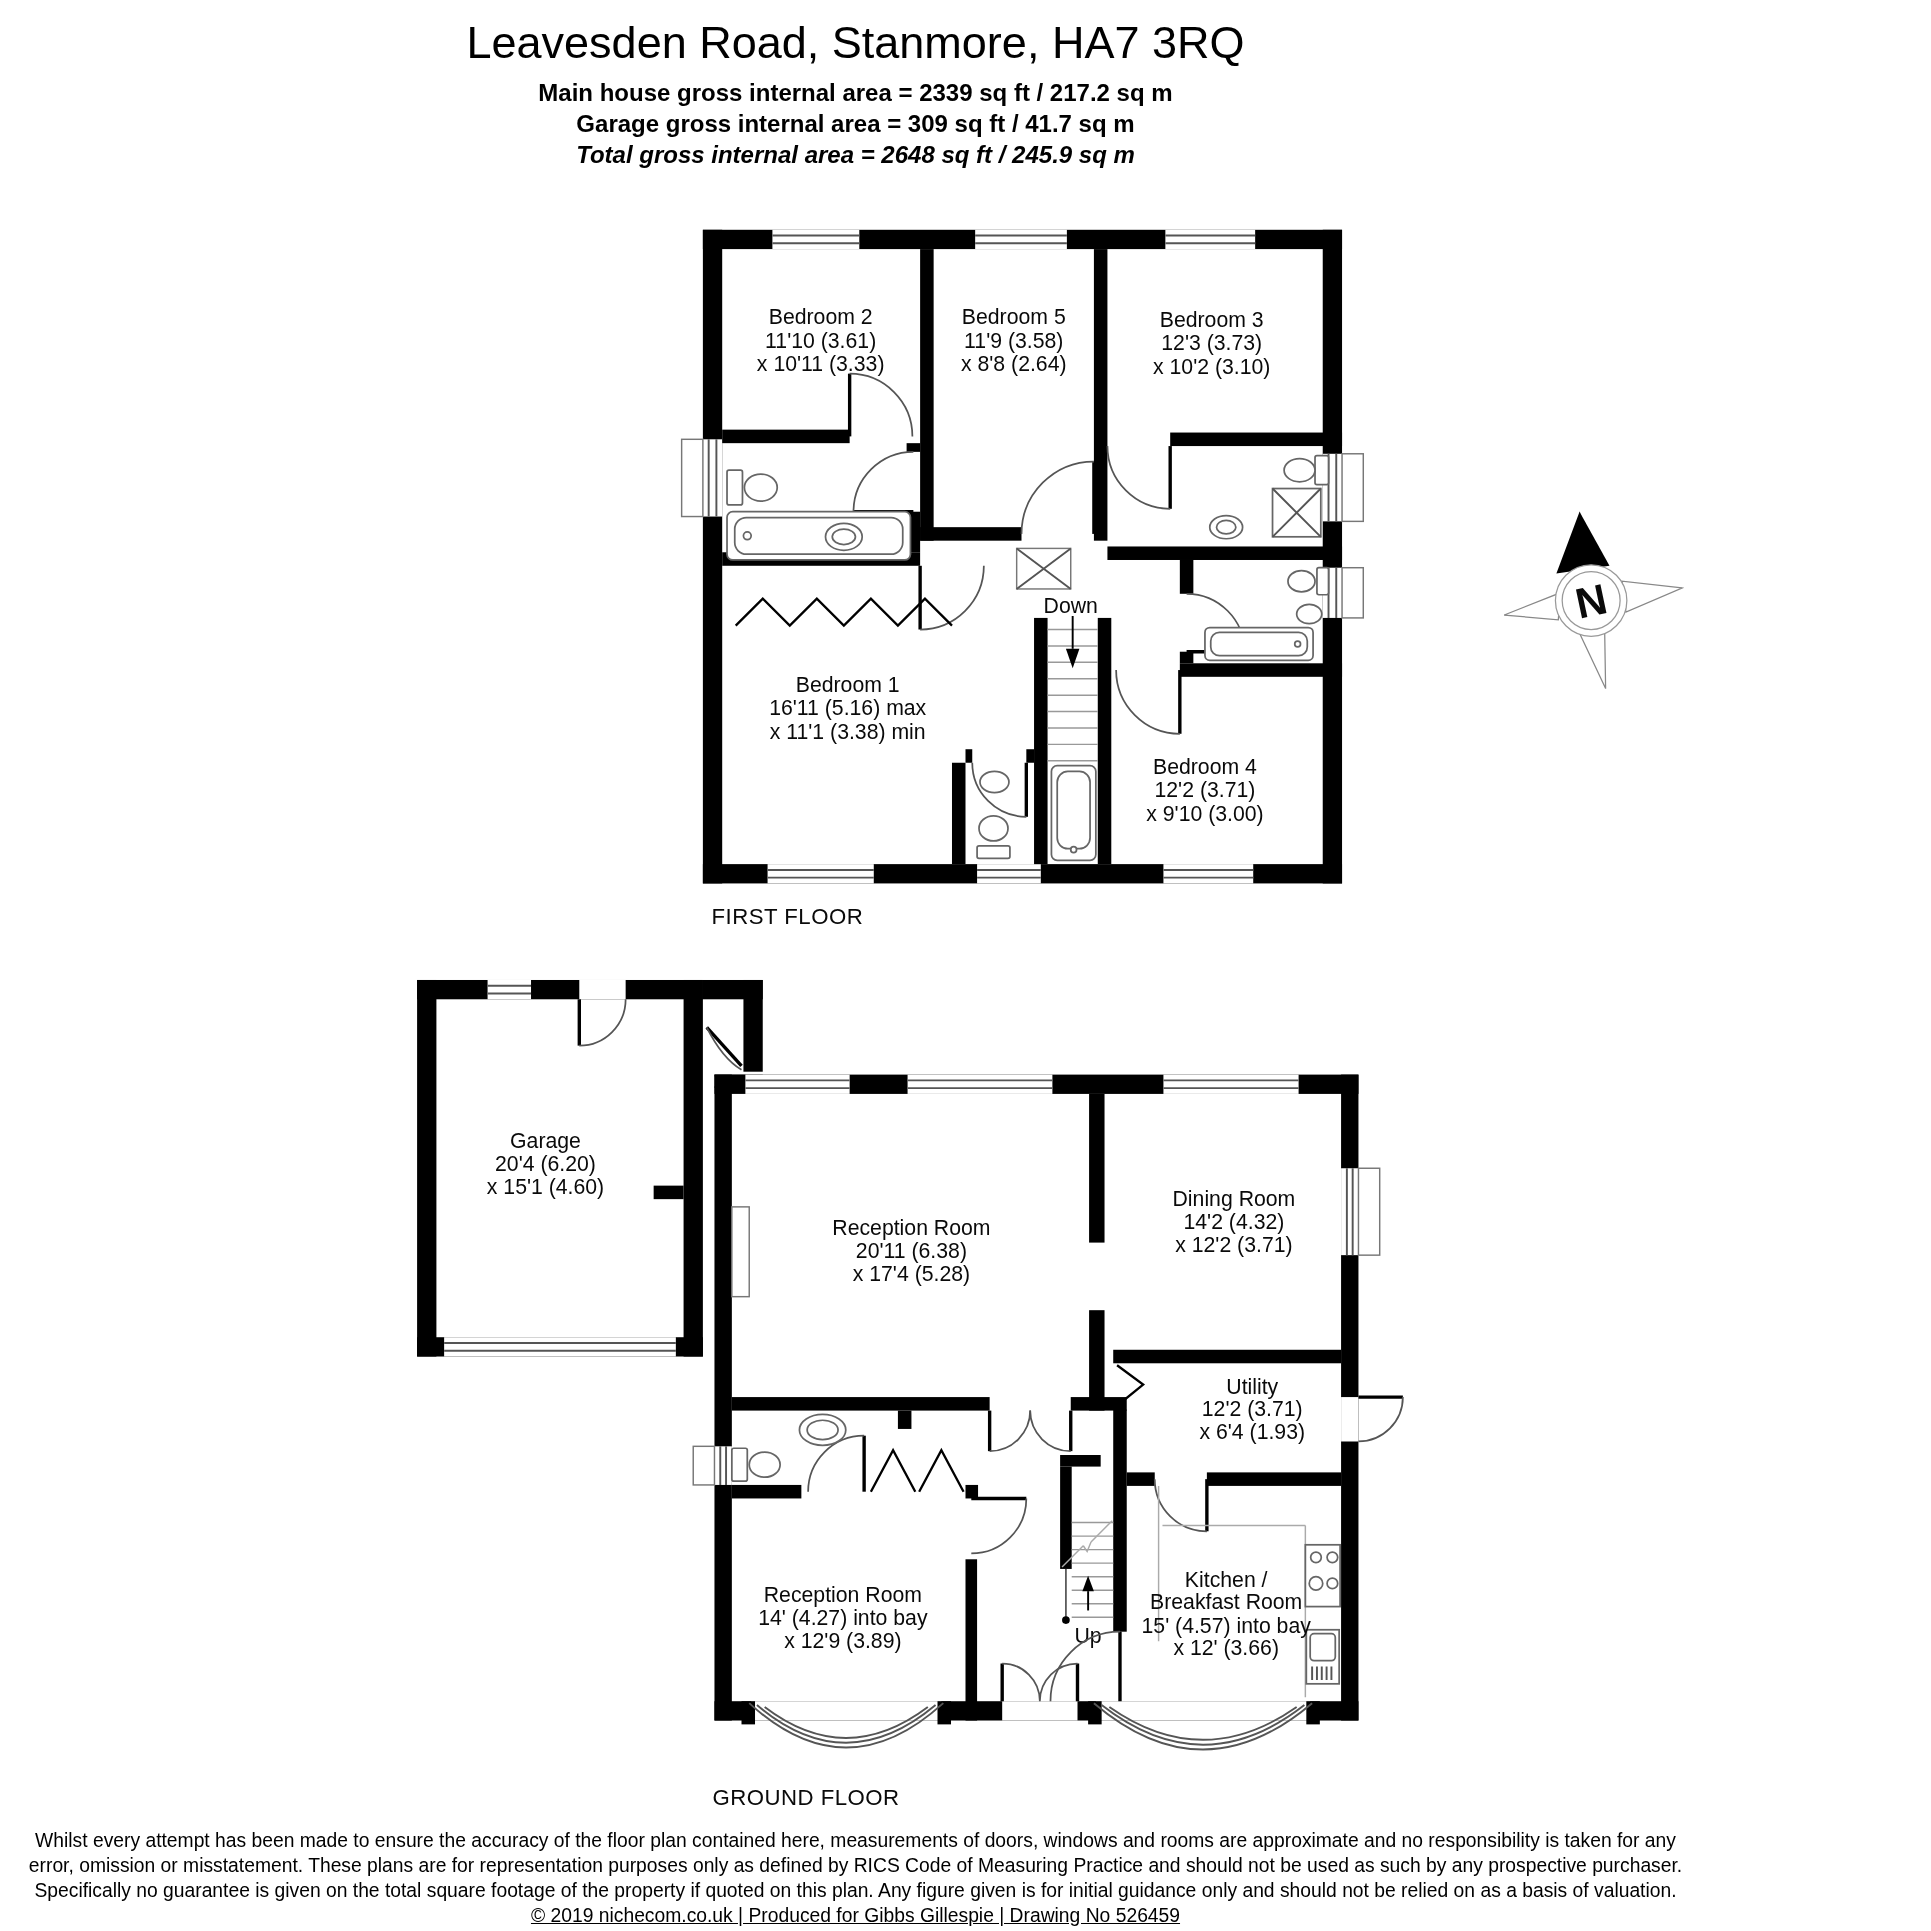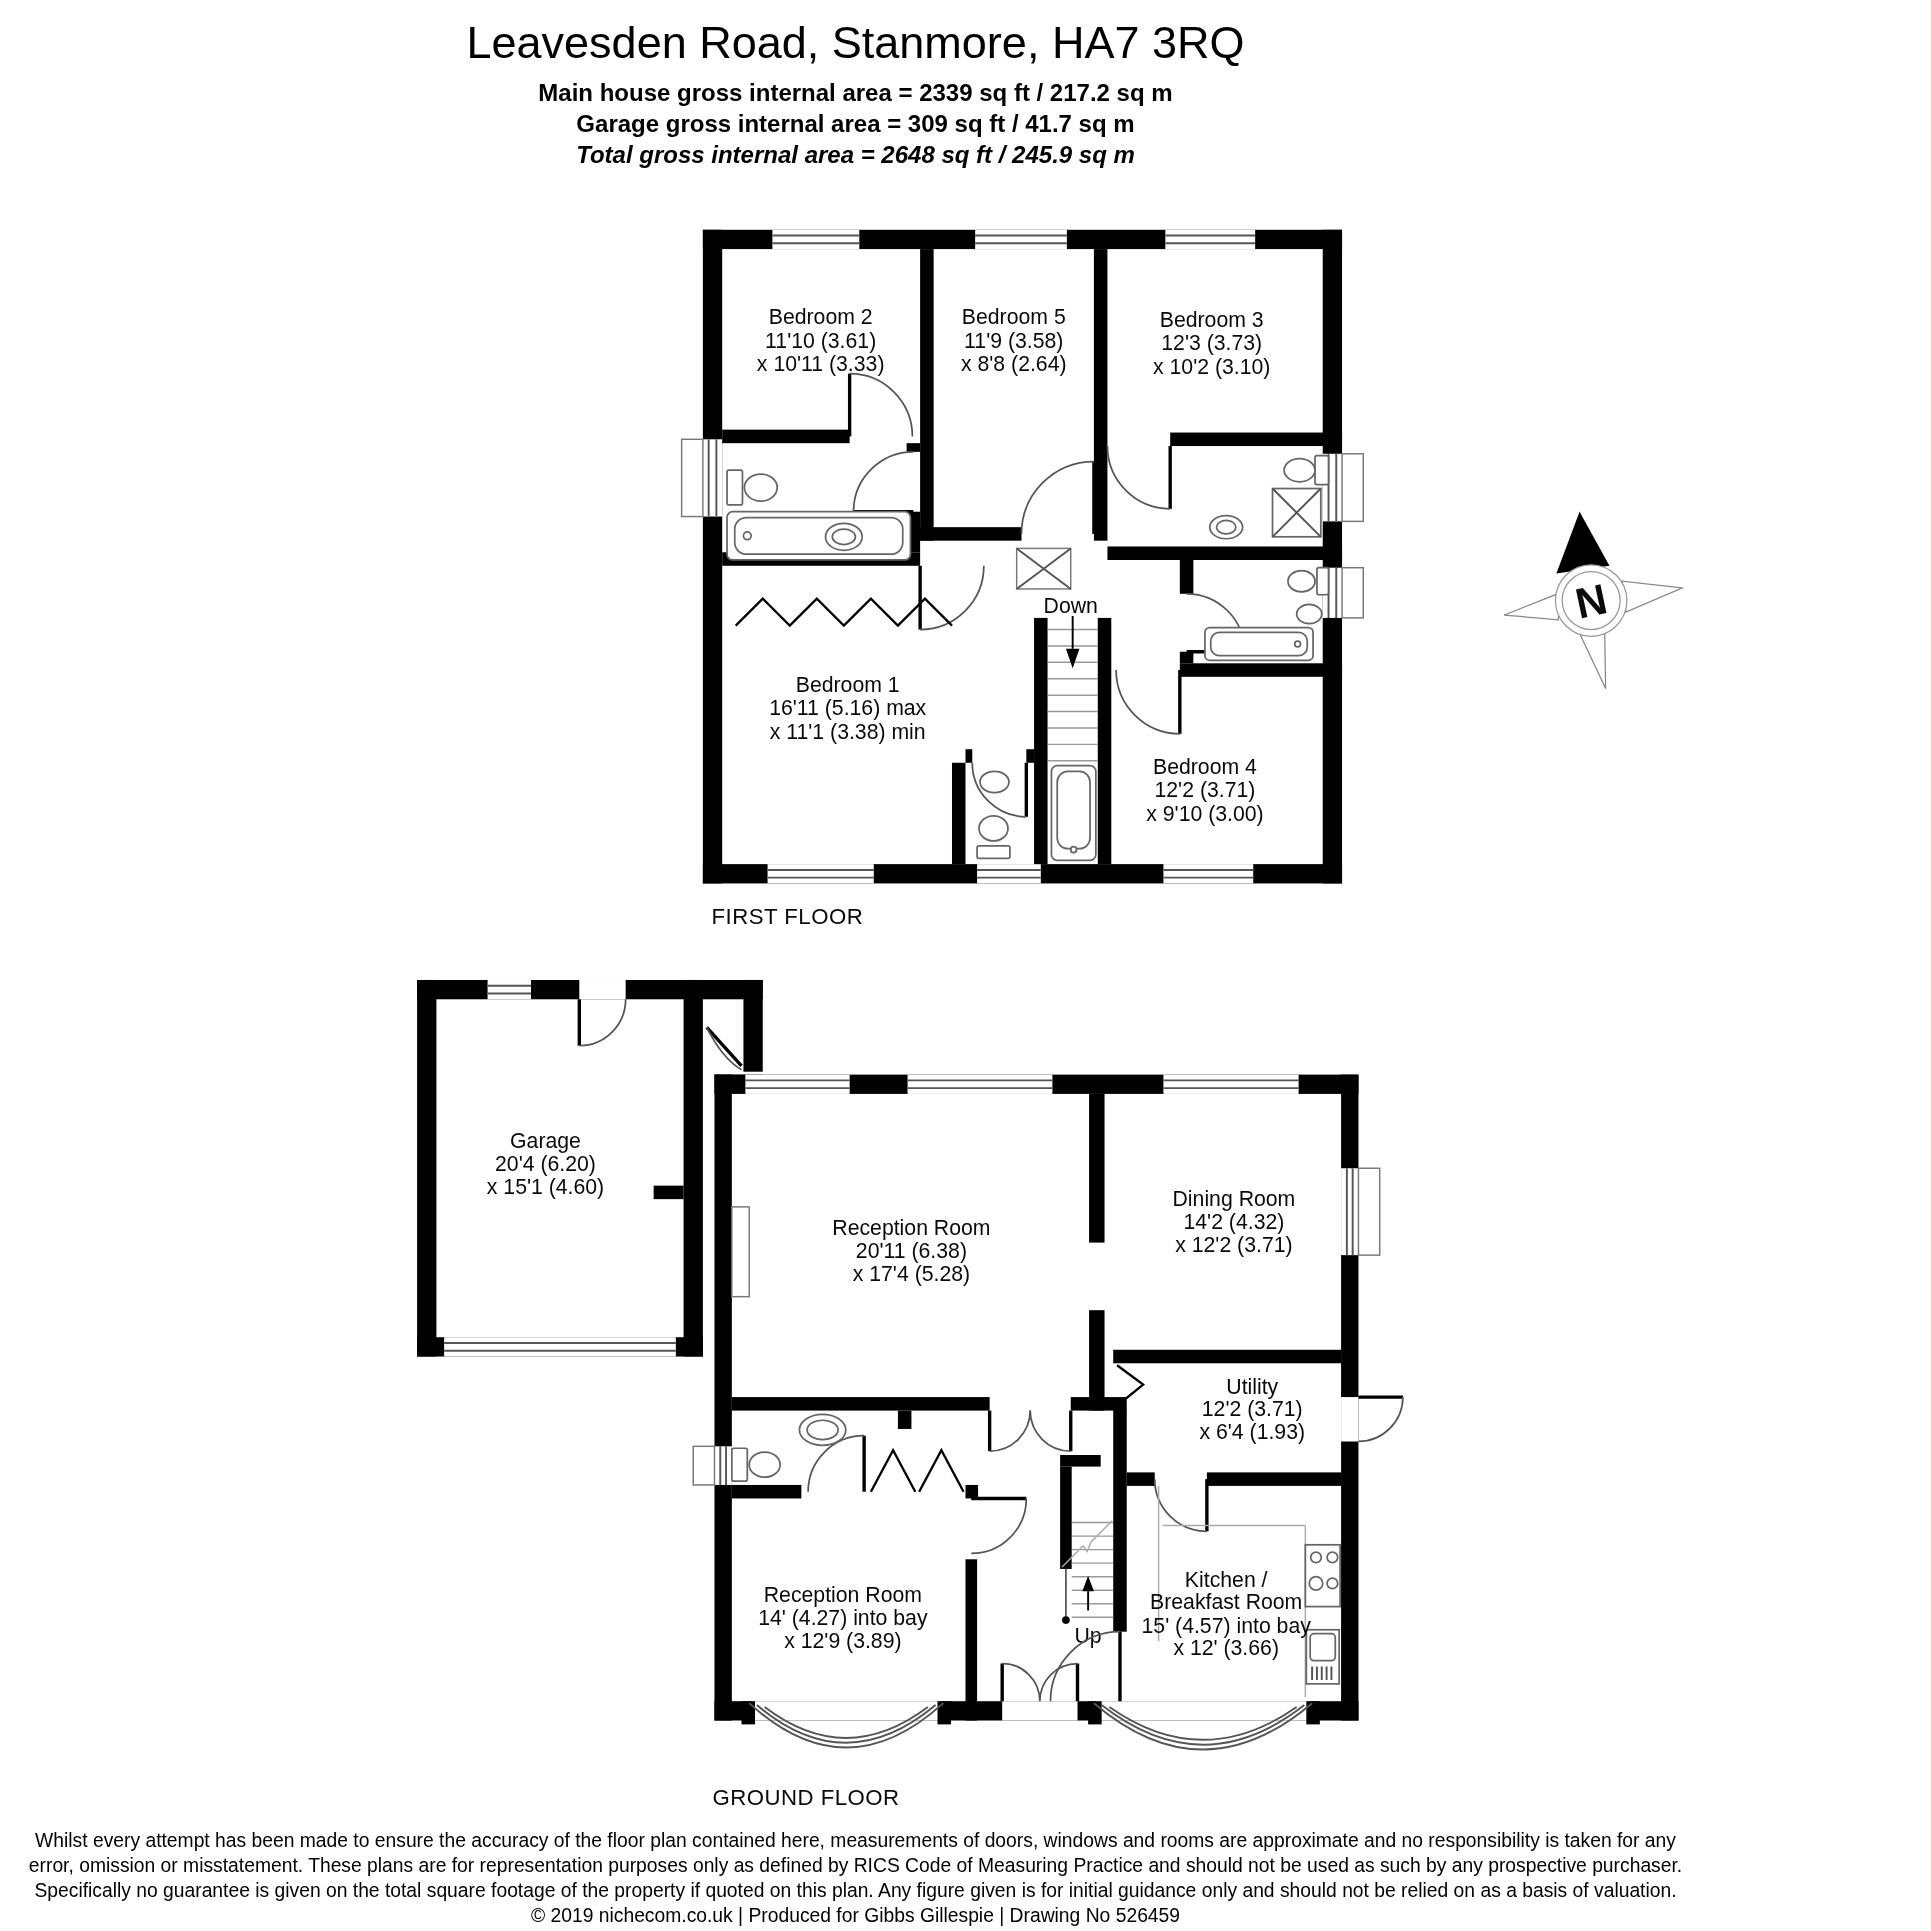--- a/index.html
+++ b/index.html
@@ -4,21 +4,21 @@
 <style>
   html,body{margin:0;padding:0;background:#fff;}
   .page{position:relative;width:1711px;height:1931px;background:#fff;
         font-family:"Liberation Sans", sans-serif;color:#000;overflow:hidden;}
   .hdr{position:absolute;left:0;right:0;text-align:center;}
   .title{top:17.4px;font-size:45px;font-weight:400;letter-spacing:0;}
   .area1{top:79px;font-size:24px;font-weight:700;text-align:center;}
   .area2{top:110px;font-size:24px;font-weight:700;}
   .area3{top:141px;font-size:24px;font-weight:700;font-style:italic;}
   .ftr{position:absolute;left:0;right:0;text-align:center;font-size:19.3px;line-height:25px;}
-  .f1{top:1828px;} .f2{top:1853px;} .f3{top:1878px;} .f4{top:1903px;}
+  .f1{top:1828px;} .f2{top:1853px;} .f3{top:1878px;} .f4{top:1903px;text-decoration:underline;}
   svg{position:absolute;left:0;top:0;}
   svg text{font-family:"Liberation Sans", sans-serif;font-size:22px;fill:#0a0a0a;text-anchor:middle;}
   svg text.floorlbl{font-size:23px;text-anchor:start;letter-spacing:.5px;}
   svg text.stairlbl{font-size:22px;}
   svg text.north{font-size:44px;font-weight:700;}
   .w{fill:#000;stroke:none;}
   .gap{fill:#fff;stroke:none;}
   .winln{stroke:#555;stroke-width:2;fill:none;}
   .box{fill:#fff;stroke:#777;stroke-width:1.5;}
   .fix{fill:#fff;stroke:#666;stroke-width:1.8;}

